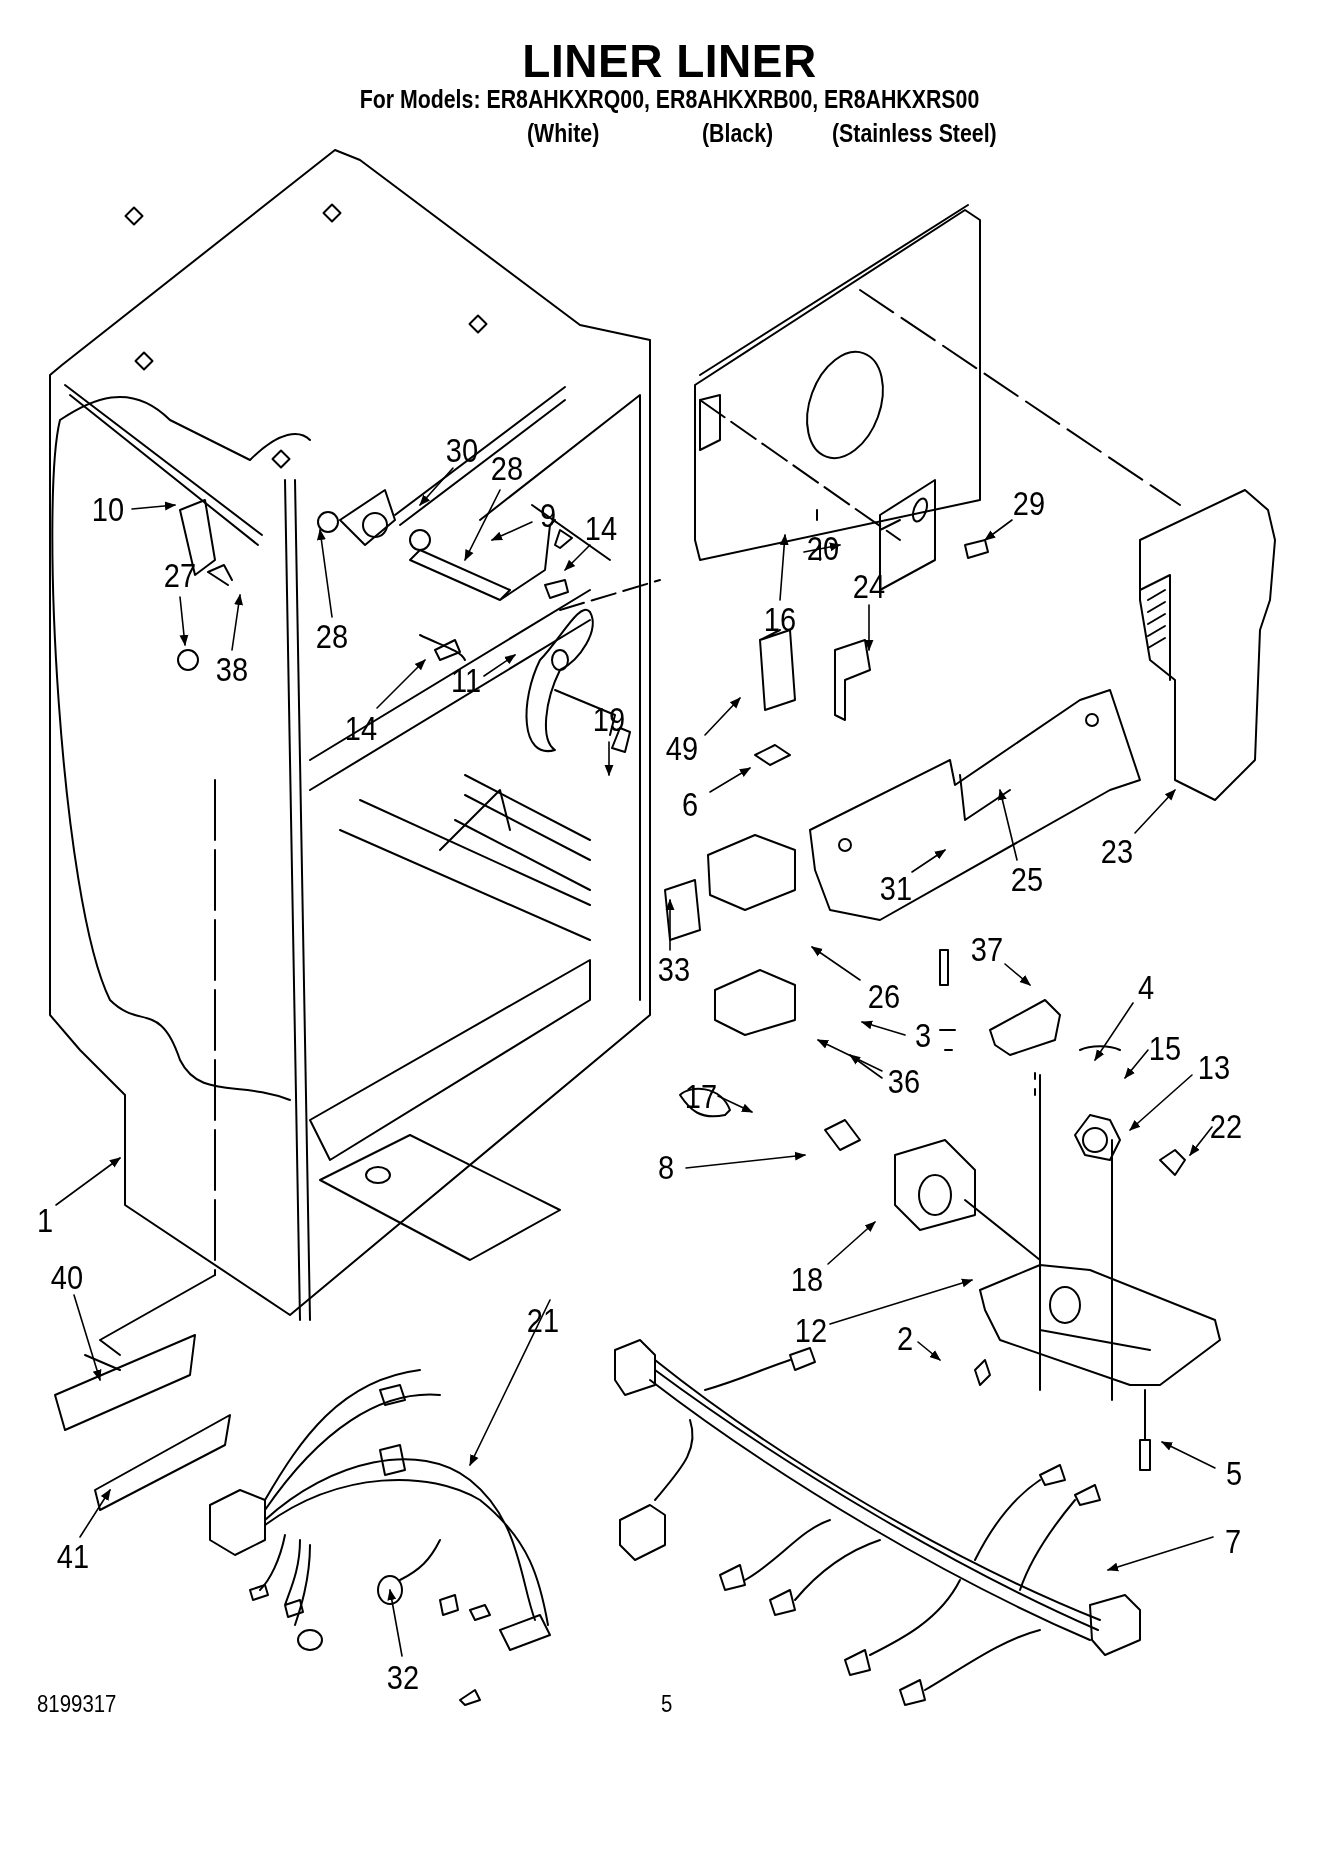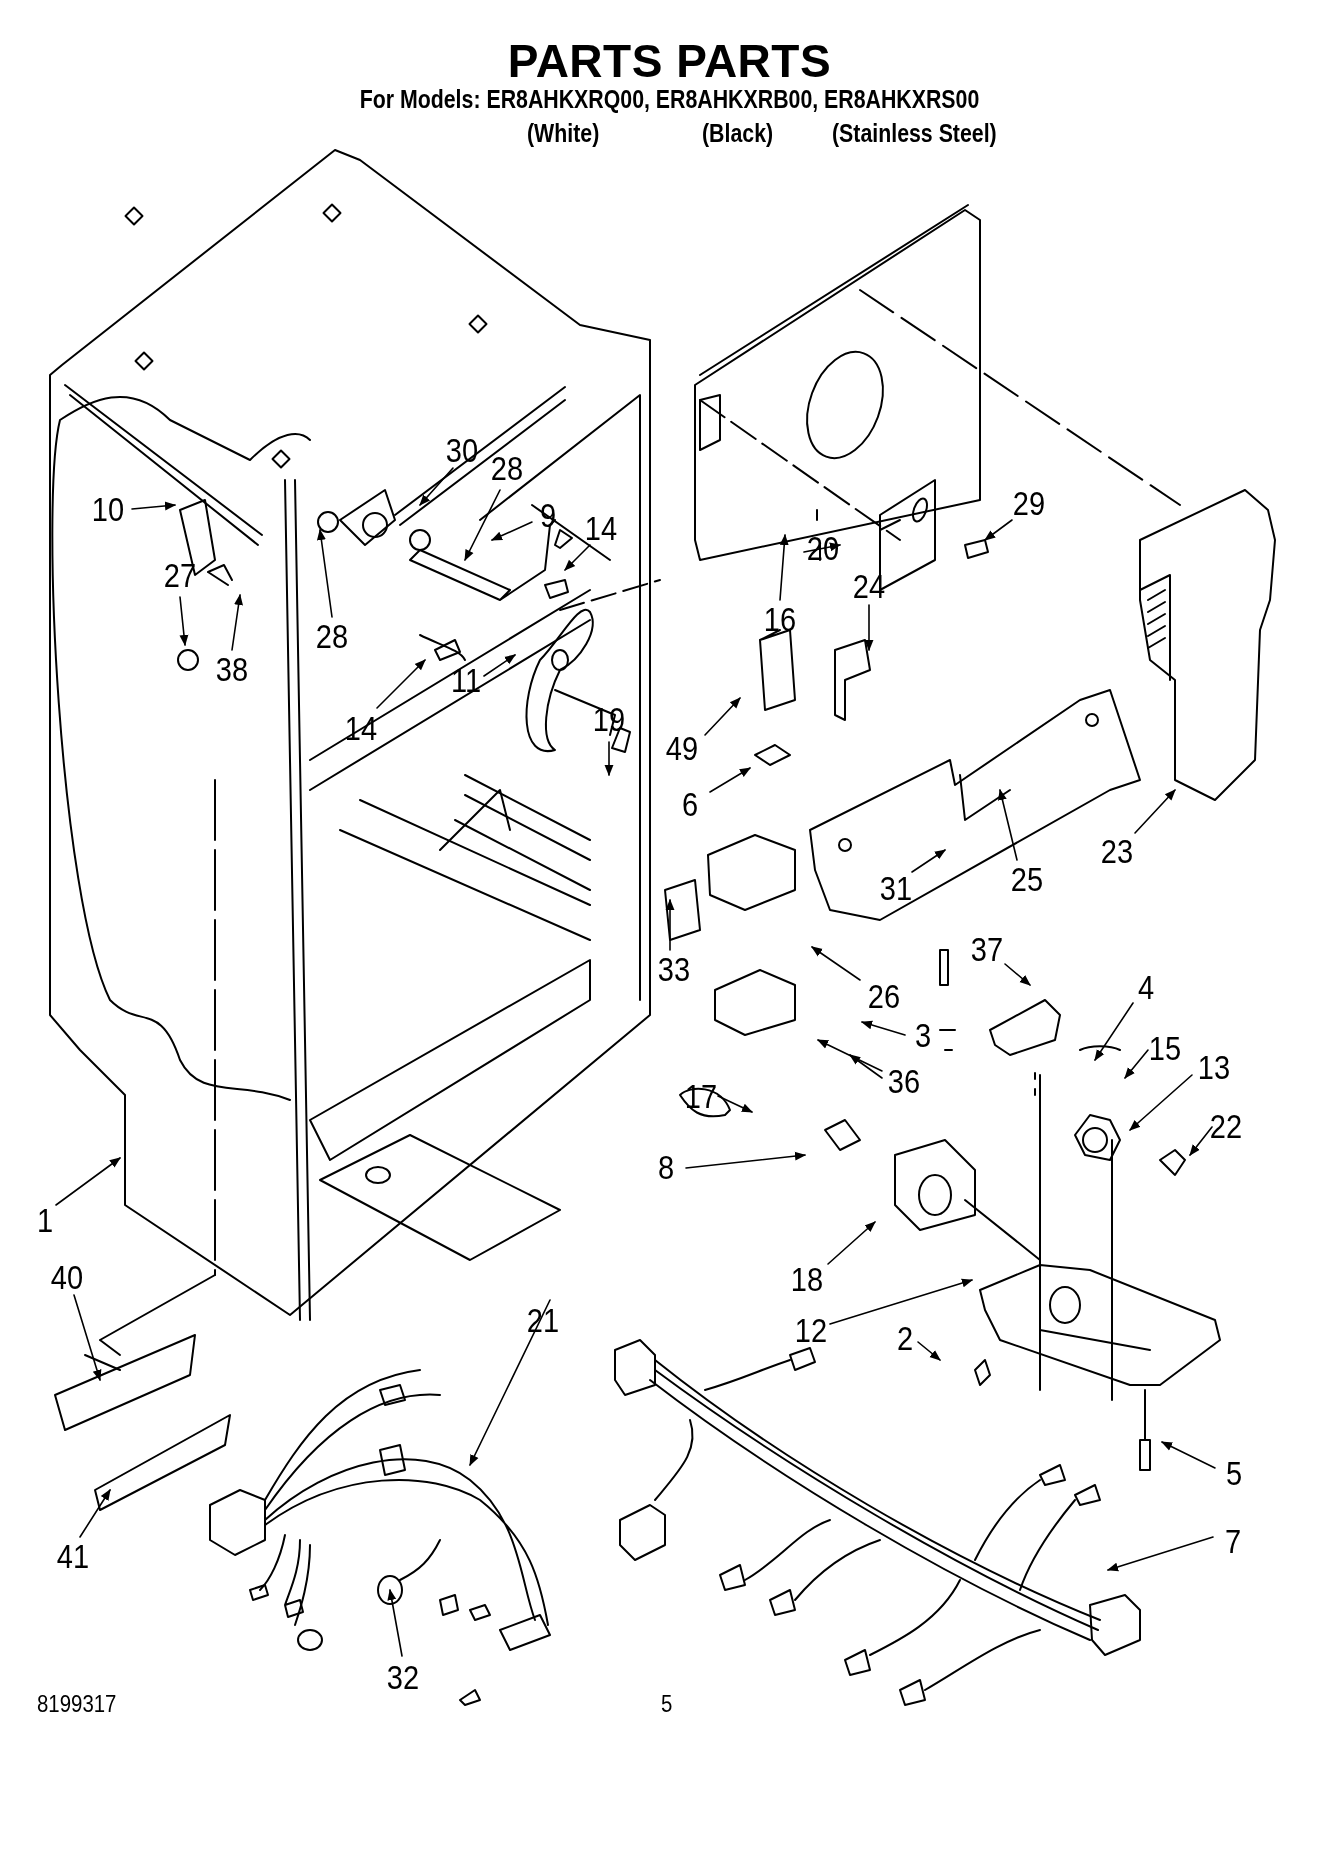--- a/index.html
+++ b/index.html
@@ -8,21 +8,21 @@
   #title{top:34px;font-size:46px;letter-spacing:0.5px;transform:scaleX(1.0);}
   #models{top:84px;font-size:26px;transform:scaleX(0.82);}
   .color{position:absolute;top:118px;font-size:26px;font-weight:bold;transform:scaleX(0.82);transform-origin:left top;white-space:nowrap;}
   svg#diagram{position:absolute;left:0;top:0;}
   .lbl{position:absolute;font-size:33px;line-height:33px;transform:translate(-50%,-50%) scaleX(0.88);white-space:nowrap;}
   .foot{position:absolute;top:1690px;font-size:24px;transform:scaleX(0.85);transform-origin:left top;}
 </style>
 </head>
 <body>
 
-<div id="title" class="hdr">PARTS PARTS</div>
+<div id="title" class="hdr">LINER LINER</div>
 <div id="models" class="hdr">For Models: ER8AHKXRQ00, ER8AHKXRB00, ER8AHKXRS00</div>
 <div class="color" style="left:527px">(White)</div>
 <div class="color" style="left:702px">(Black)</div>
 <div class="color" style="left:832px">(Stainless Steel)</div>
 
 <svg id="diagram" width="1339" height="1849" viewBox="0 0 1339 1849" fill="none" stroke="#000" stroke-width="2" stroke-linejoin="round" stroke-linecap="round">
   <defs>
     <marker id="ah" viewBox="0 0 10 10" refX="9" refY="5" markerWidth="7" markerHeight="7" orient="auto">
       <path d="M0,1 L10,5 L0,9 z" fill="#000" stroke="none"></path>
     </marker>

